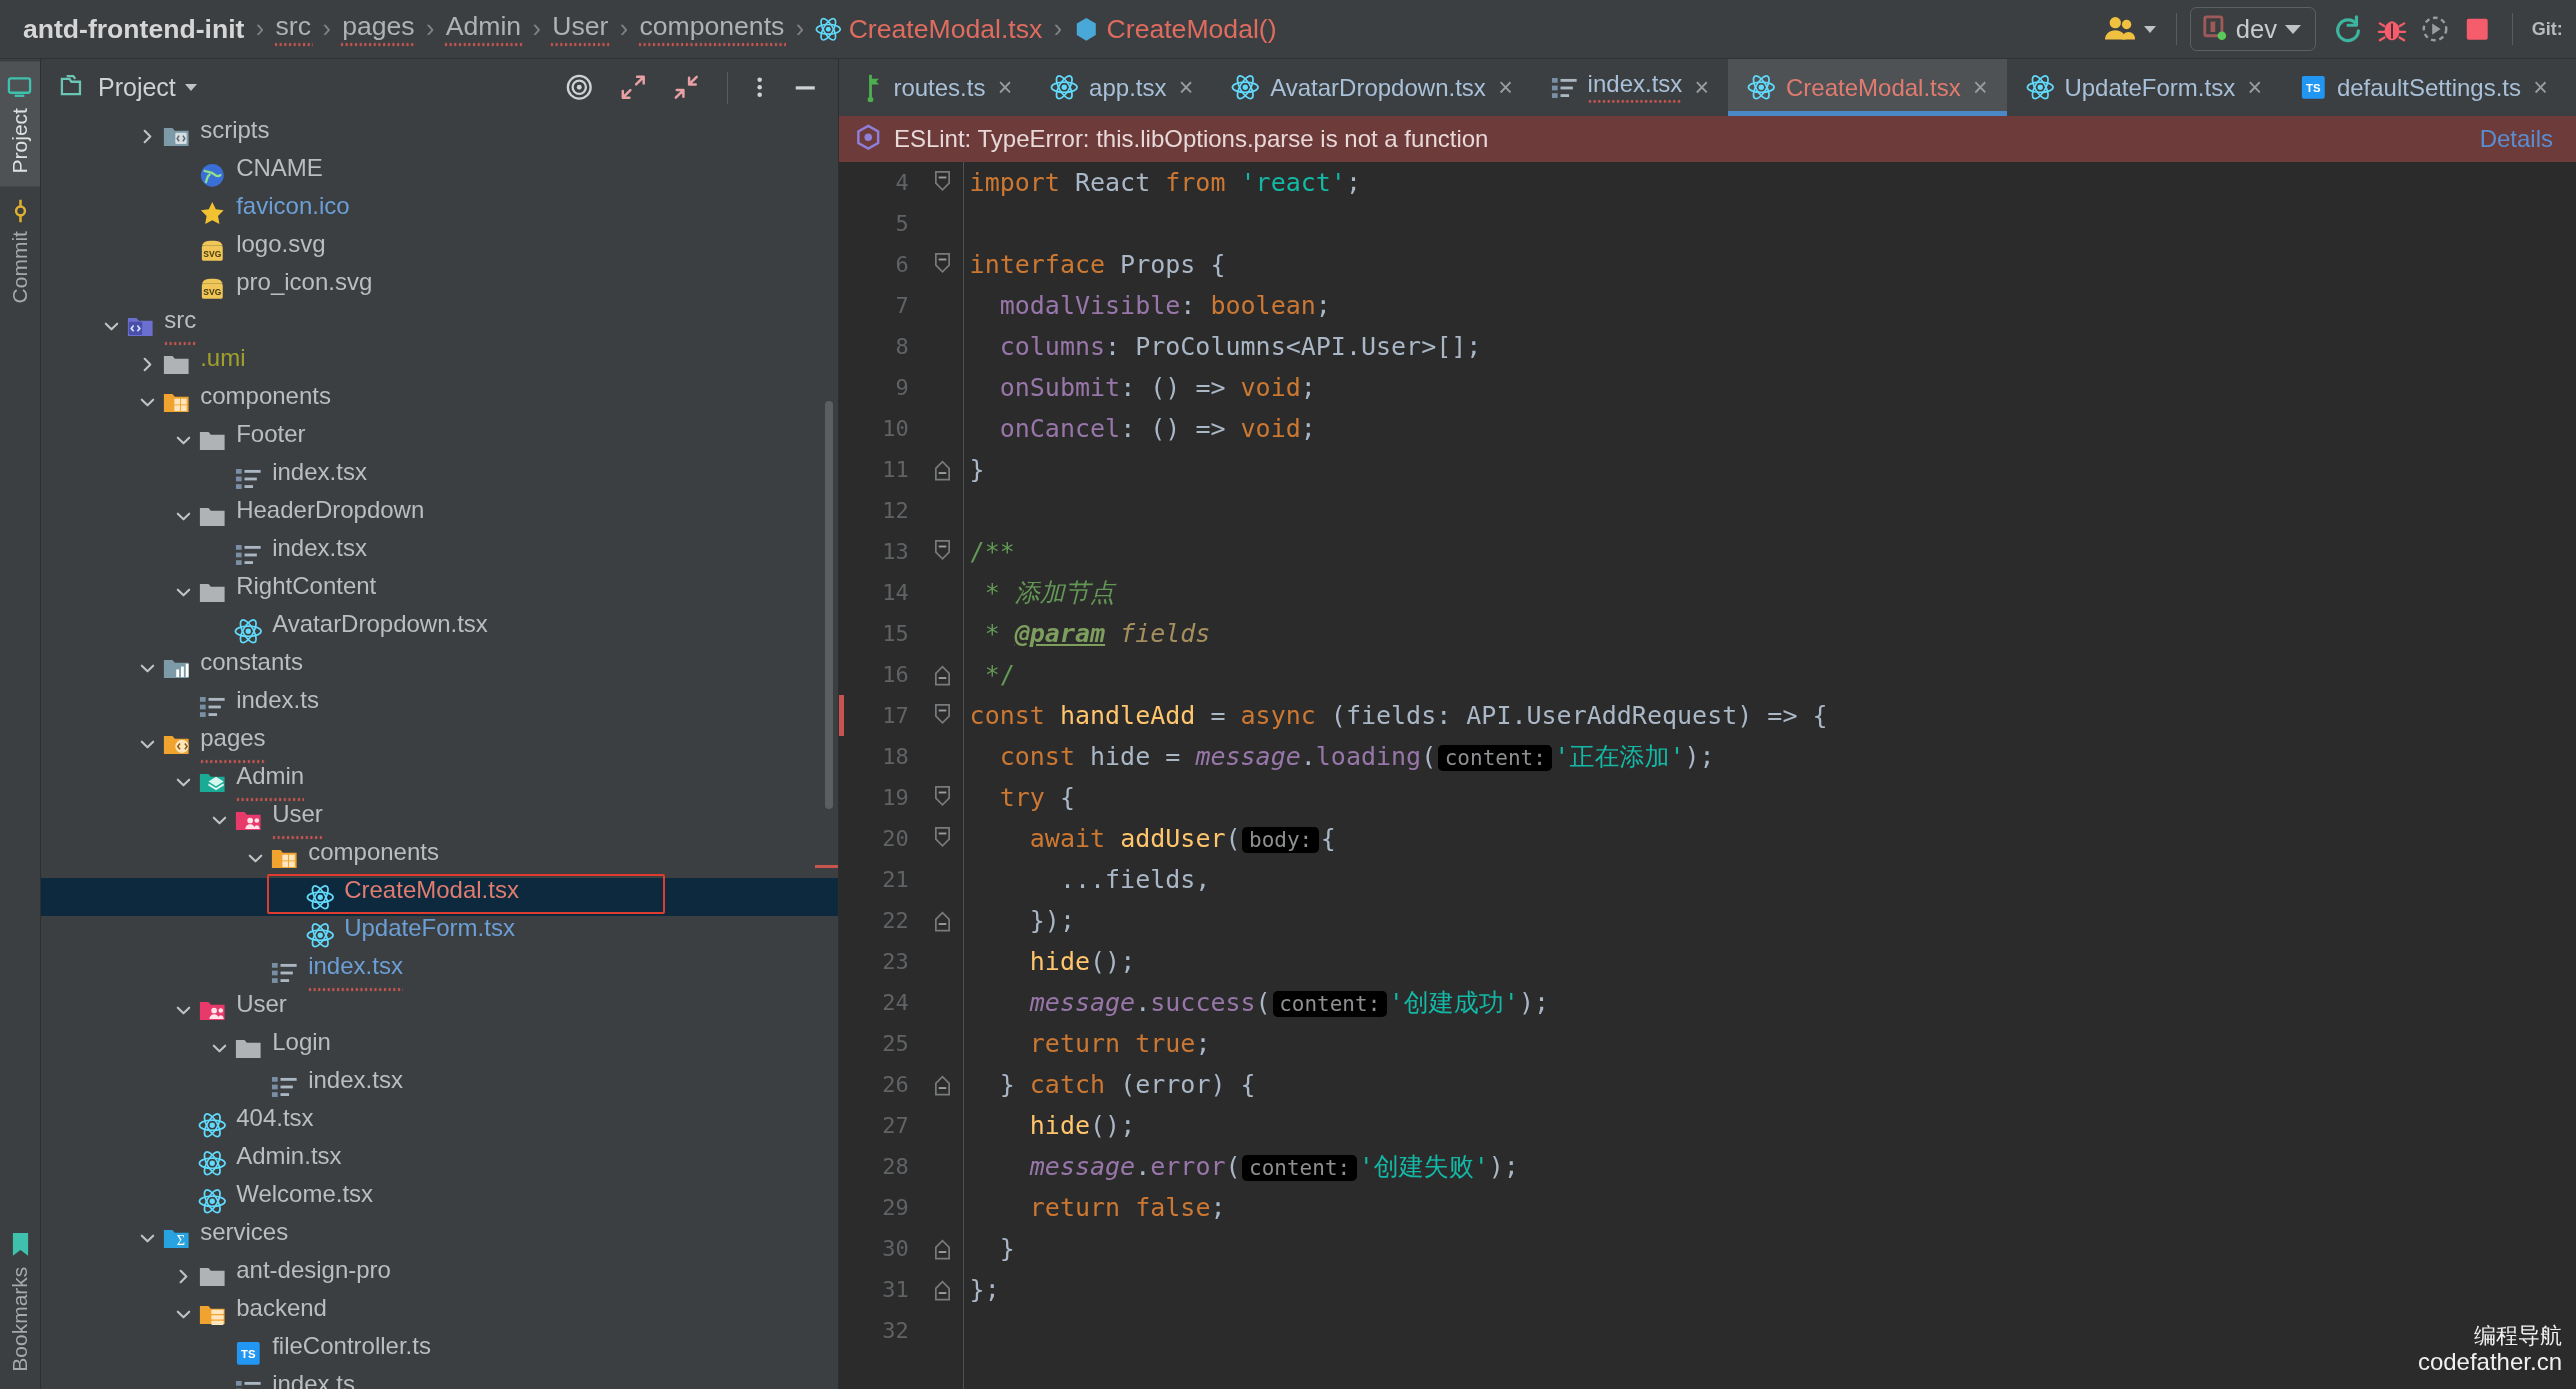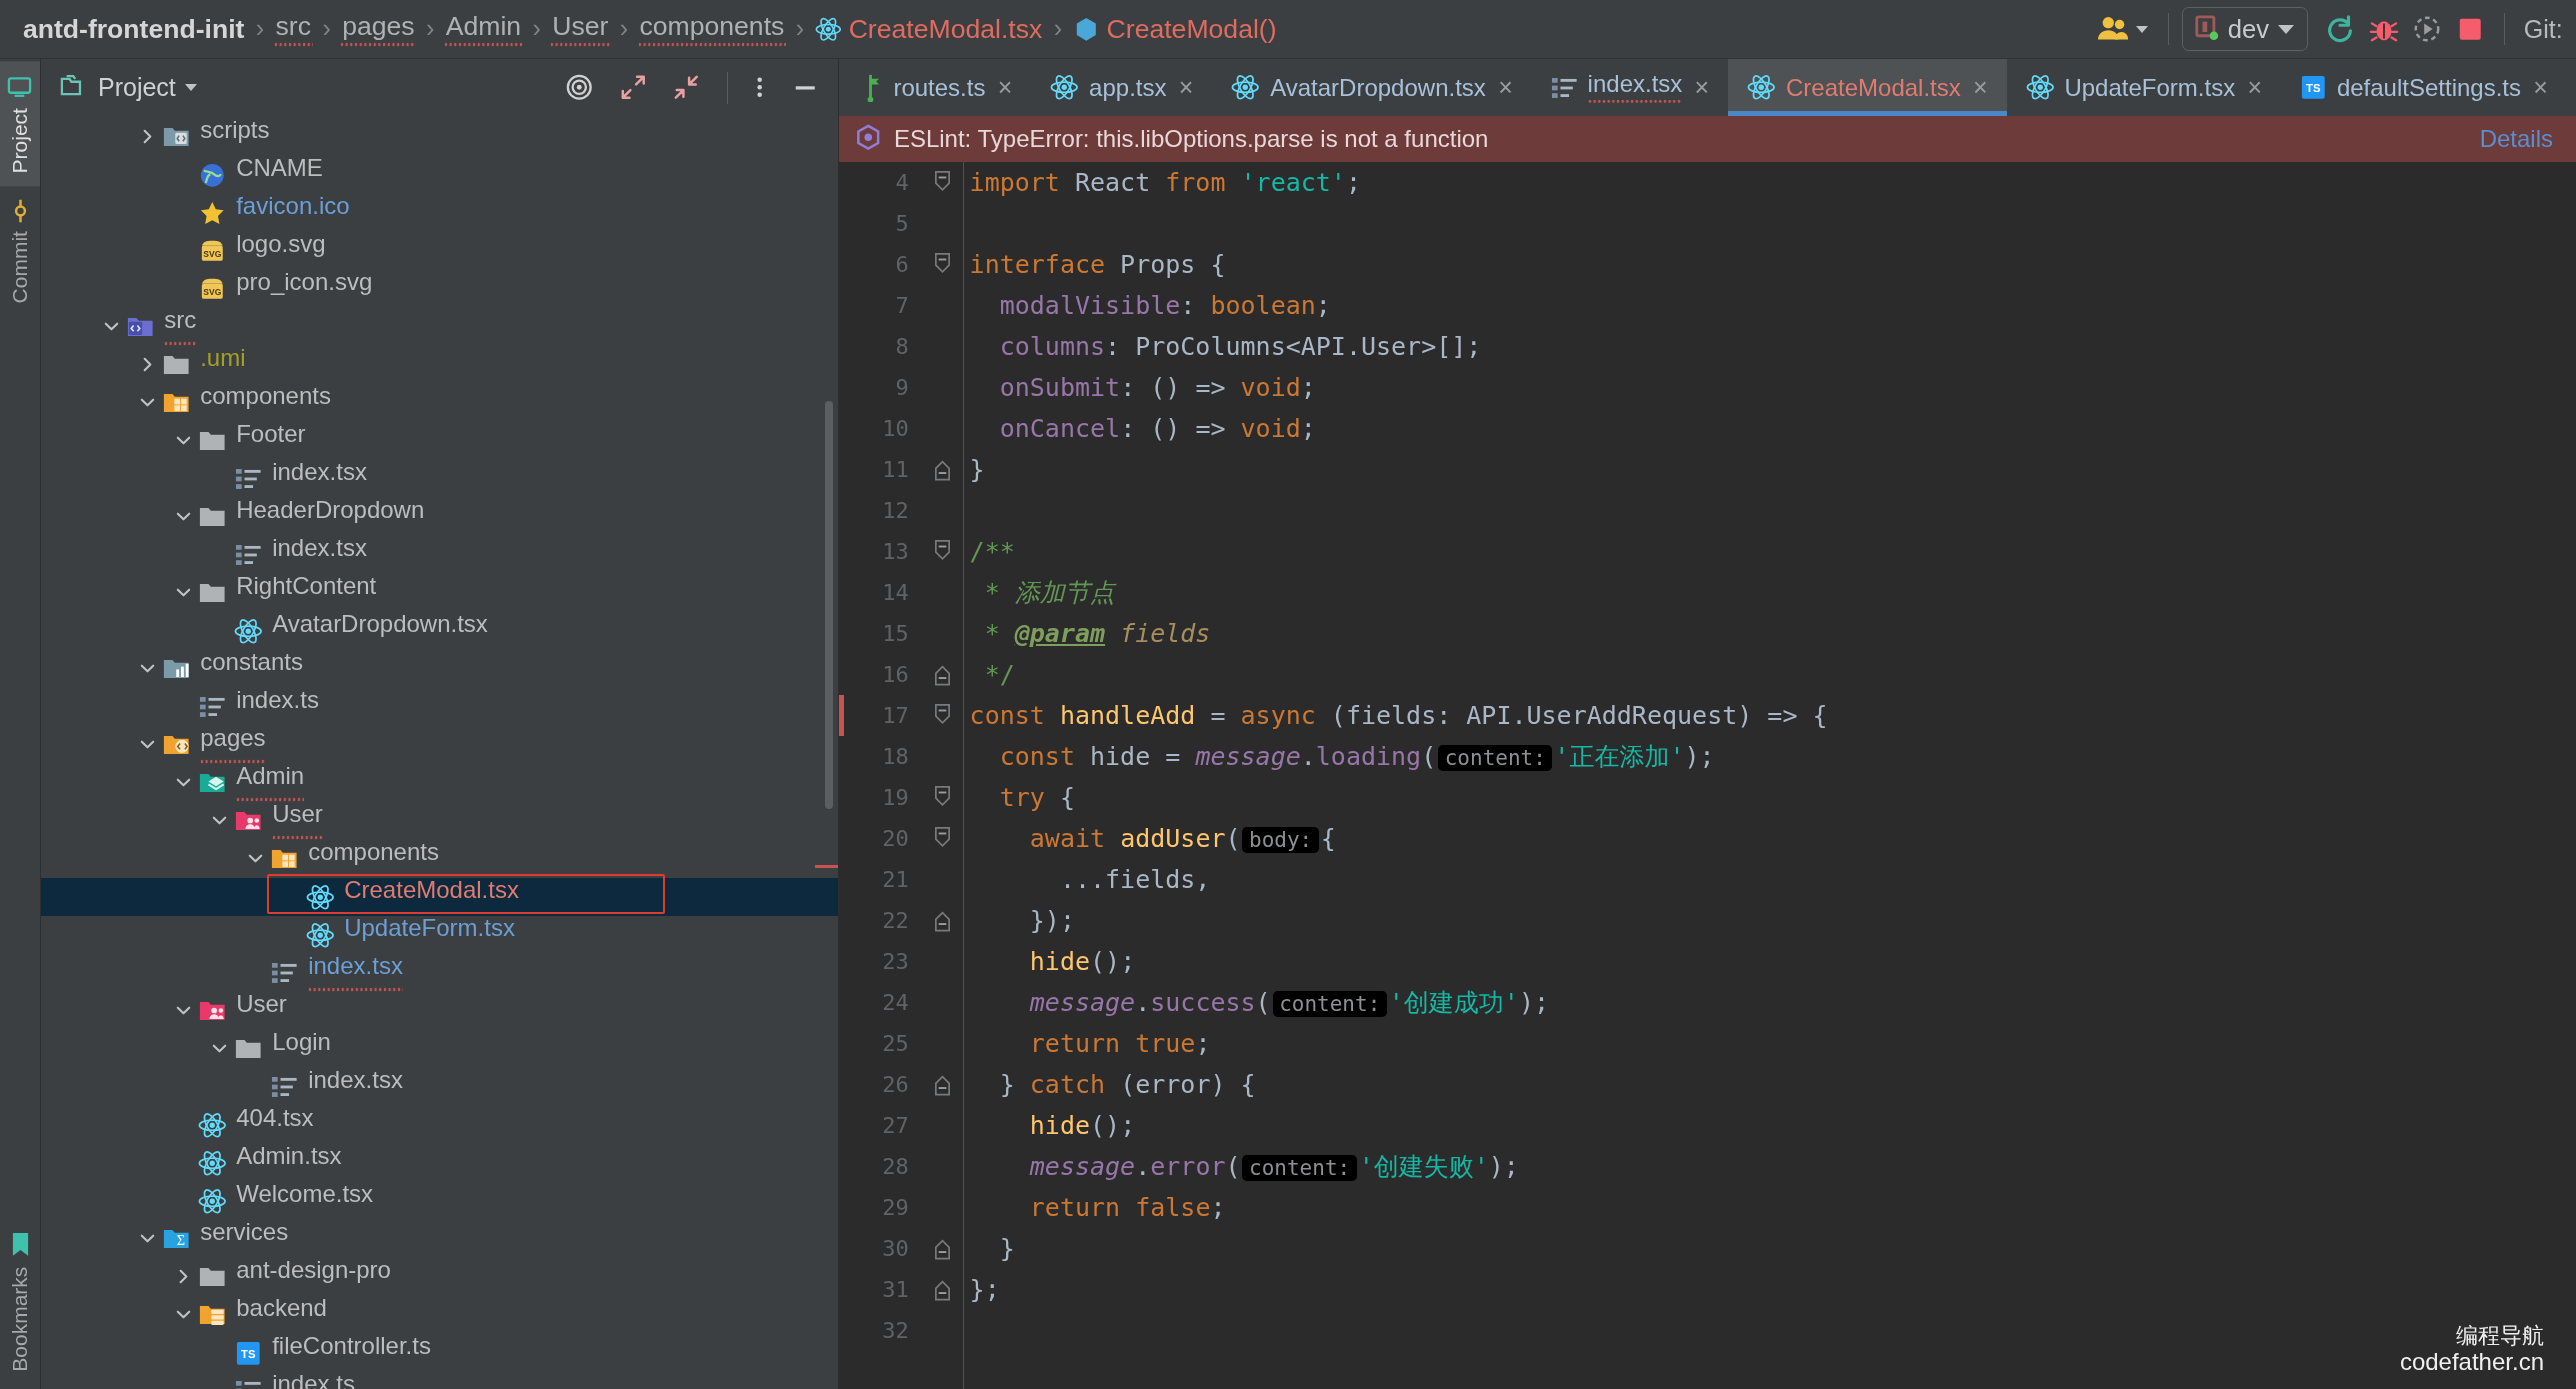--- a/index.html
+++ b/index.html
@@ -43,21 +43,21 @@
   }
   .vsep { width: 0.9px; height: 32px; background: #5a5d5e; margin: 0 13.3px; }
   .runcfg {
     display: flex; align-items: center; gap: 8.5px;
     height: 44px; padding: 0 13.3px 0 9.5px;
     border: 0.9px solid #5d6163; border-radius: 6.6px;
   }
   .runcfg .label { font-size: 25.6px; color: #c8cacc; }
   .caret { width: 0; height: 0; border-left: 8.5px solid transparent; border-right: 8.5px solid transparent; border-top: 9.5px solid #c0c2c4; }
   .caret.sm { border-left-width: 6.6px; border-right-width: 6.6px; border-top-width: 7.6px; }
-  .gitlabel { font-size: 25px; color: #b8babc; padding-left: 5.7px; }
+  .gitlabel { font-size: 18px; color: #b8babc; padding-left: 5.7px; font-weight: bold; }
 
   
   .body { flex: 1 1 auto; display: flex; min-height: 0; }
 
   
   .rail {
     width: 41px; flex: 0 0 41px; background: #3c3f41;
     border-right: 0.9px solid #2e2e2e;
     display: flex; flex-direction: column; justify-content: space-between;
     padding: 1.9px 0 3.8px 0; position: relative;
@@ -163,21 +163,21 @@
   .docp { color: #a58f5e; font-style: italic; }
   .it { color: #9876aa; font-style: italic; }
   .hint {
     background: #000000; color: #8d8f91; border-radius: 4.7px;
     padding: 0.9px 6.6px; font-size: 21px; margin: 0 1.9px;
   }
   .codeline-strip { position: absolute; left: 0; width: 4.7px; height: 41px; background: #c75450; }
   .indentline { position: absolute; width: 0.9px; background: #4e5254; top: 0; bottom: 0; }
 
   .watermark {
-    position: absolute; right: 32px; bottom: 13.3px; text-align: right;
+    position: absolute; right: 14px; bottom: 13.3px; text-align: right;
     color: #f0f0f0; line-height: 1.15; pointer-events: none;
   }
   .watermark .cn { font-size: 22px; }
   .watermark .en { font-size: 24px; }
 </style>
 </head>
 <body>
 
 <div class="app">
 

